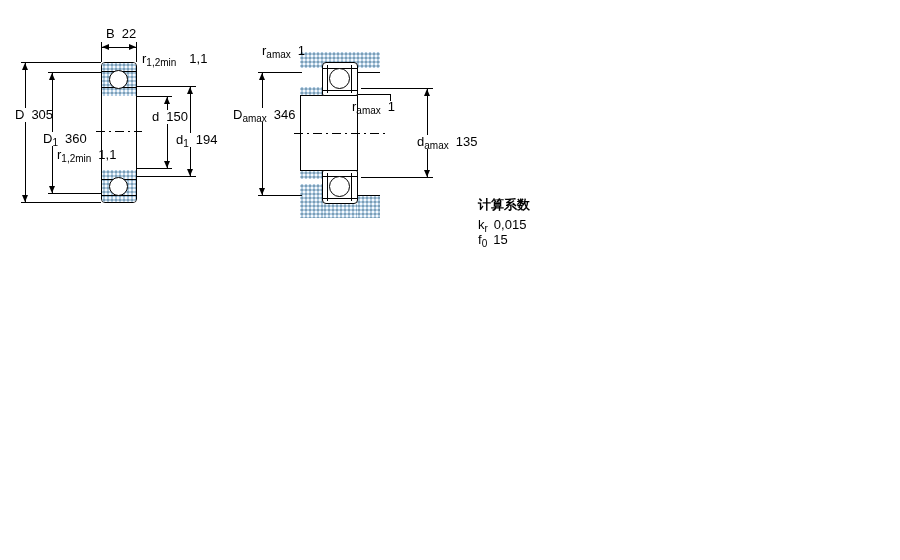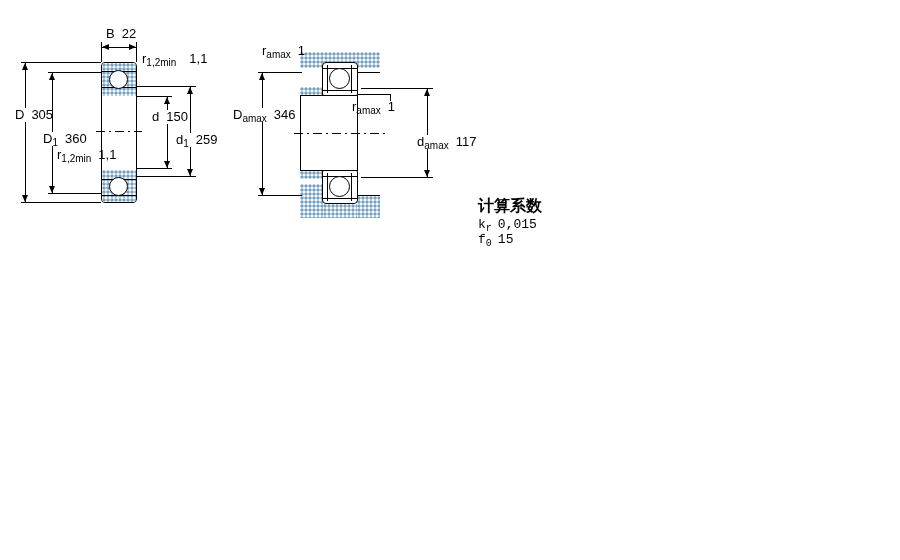--- a/index.html
+++ b/index.html
@@ -20,22 +20,22 @@
          background-image:radial-gradient(rgba(82,120,142,.55) .8px,transparent .9px),
                           radial-gradient(rgba(255,255,255,.9) .8px,transparent .9px);
          background-size:4px 4px,4px 4px;background-position:0 0,2px 2px;}
   .lbl{position:absolute;font-size:13px;line-height:1.05;white-space:nowrap;}
   .lbl.wbg{background:#fff;padding:0 2px;}
   .lbl .sb{font-size:10px;position:relative;top:3px;}
   .lbl .vv{margin-left:7px;}
   .lbl .vv.lg{margin-left:13px;}
   .ball{position:absolute;background:#fff;border:1px solid #000;border-radius:50%;box-sizing:border-box;}
   .box{position:absolute;background:#fff;border:1px solid #000;box-sizing:border-box;}
-  .title-cn{position:absolute;font-size:16px;font-weight:bold;white-space:nowrap;}
-  .factor{position:absolute;font-size:13px;white-space:nowrap;font-family:Liberation Mono, monospace;}
+  .title-cn{position:absolute;font-size:13px;font-weight:bold;white-space:nowrap;}
+  .factor{position:absolute;font-size:13px;white-space:nowrap;}
   .factor .sb{font-size:10px;position:relative;top:3px;}
   .factor .vv{margin-left:6px;}
 </style>
 </head>
 <body>
 
 <div id="canvas">
 
   <i class="vl" style="left:101px;top:42px;height:20px"></i>
   <i class="vl" style="left:136px;top:42px;height:20px"></i>
@@ -92,21 +92,21 @@
   <div class="lbl wbg" style="left:150px;top:110px">
     <span>d</span><span class="vv">150</span>
   </div>
 
   <i class="hl" style="left:137px;top:86px;width:59px"></i>
   <i class="hl" style="left:137px;top:176px;width:59px"></i>
   <i class="vl" style="left:190px;top:86px;height:91px"></i>
   <i class="ar up" style="left:187px;top:87px"></i>
   <i class="ar dn" style="left:187px;top:169px"></i>
   <div class="lbl wbg" style="left:174px;top:133px">
-    <span>d</span><span class="sb">1</span><span class="vv">259</span>
+    <span>d</span><span class="sb">1</span><span class="vv">194</span>
   </div>
 
   <div class="steel" style="left:300px;top:52px;width:80px;height:16px;"></div>
   <div class="steel" style="left:300px;top:87px;width:23px;height:8px;"></div>
   <div class="steel" style="left:300px;top:171px;width:23px;height:8px;"></div>
   <div class="steel" style="left:300px;top:184px;width:23px;height:34px;"></div>
   <div class="steel" style="left:323px;top:204px;width:34px;height:14px;"></div>
   <div class="steel" style="left:357px;top:196px;width:23px;height:22px;"></div>
   <i class="hl" style="left:357px;top:72px;width:23px"></i>
   <i class="hl" style="left:357px;top:195px;width:23px"></i>
@@ -147,21 +147,21 @@
   <div class="lbl" style="left:352px;top:100px">
     <span>r</span><span class="sb">amax</span><span class="vv">1</span>
   </div>
 
   <i class="hl" style="left:361px;top:88px;width:72px"></i>
   <i class="hl" style="left:361px;top:177px;width:72px"></i>
   <i class="vl" style="left:427px;top:88px;height:90px"></i>
   <i class="ar up" style="left:424px;top:89px"></i>
   <i class="ar dn" style="left:424px;top:170px"></i>
   <div class="lbl wbg" style="left:415px;top:135px">
-    <span>d</span><span class="sb">amax</span><span class="vv">117</span>
+    <span>d</span><span class="sb">amax</span><span class="vv">135</span>
   </div>
 
   <div class="title-cn" style="left:478px;top:196px">计算系数</div>
   <div class="factor" style="left:478px;top:217px">
     <span>k</span><span class="sb">r</span><span class="vv">0,015</span>
   </div>
   <div class="factor" style="left:478px;top:232px">
     <span>f</span><span class="sb">0</span><span class="vv">15</span>
   </div>
 

